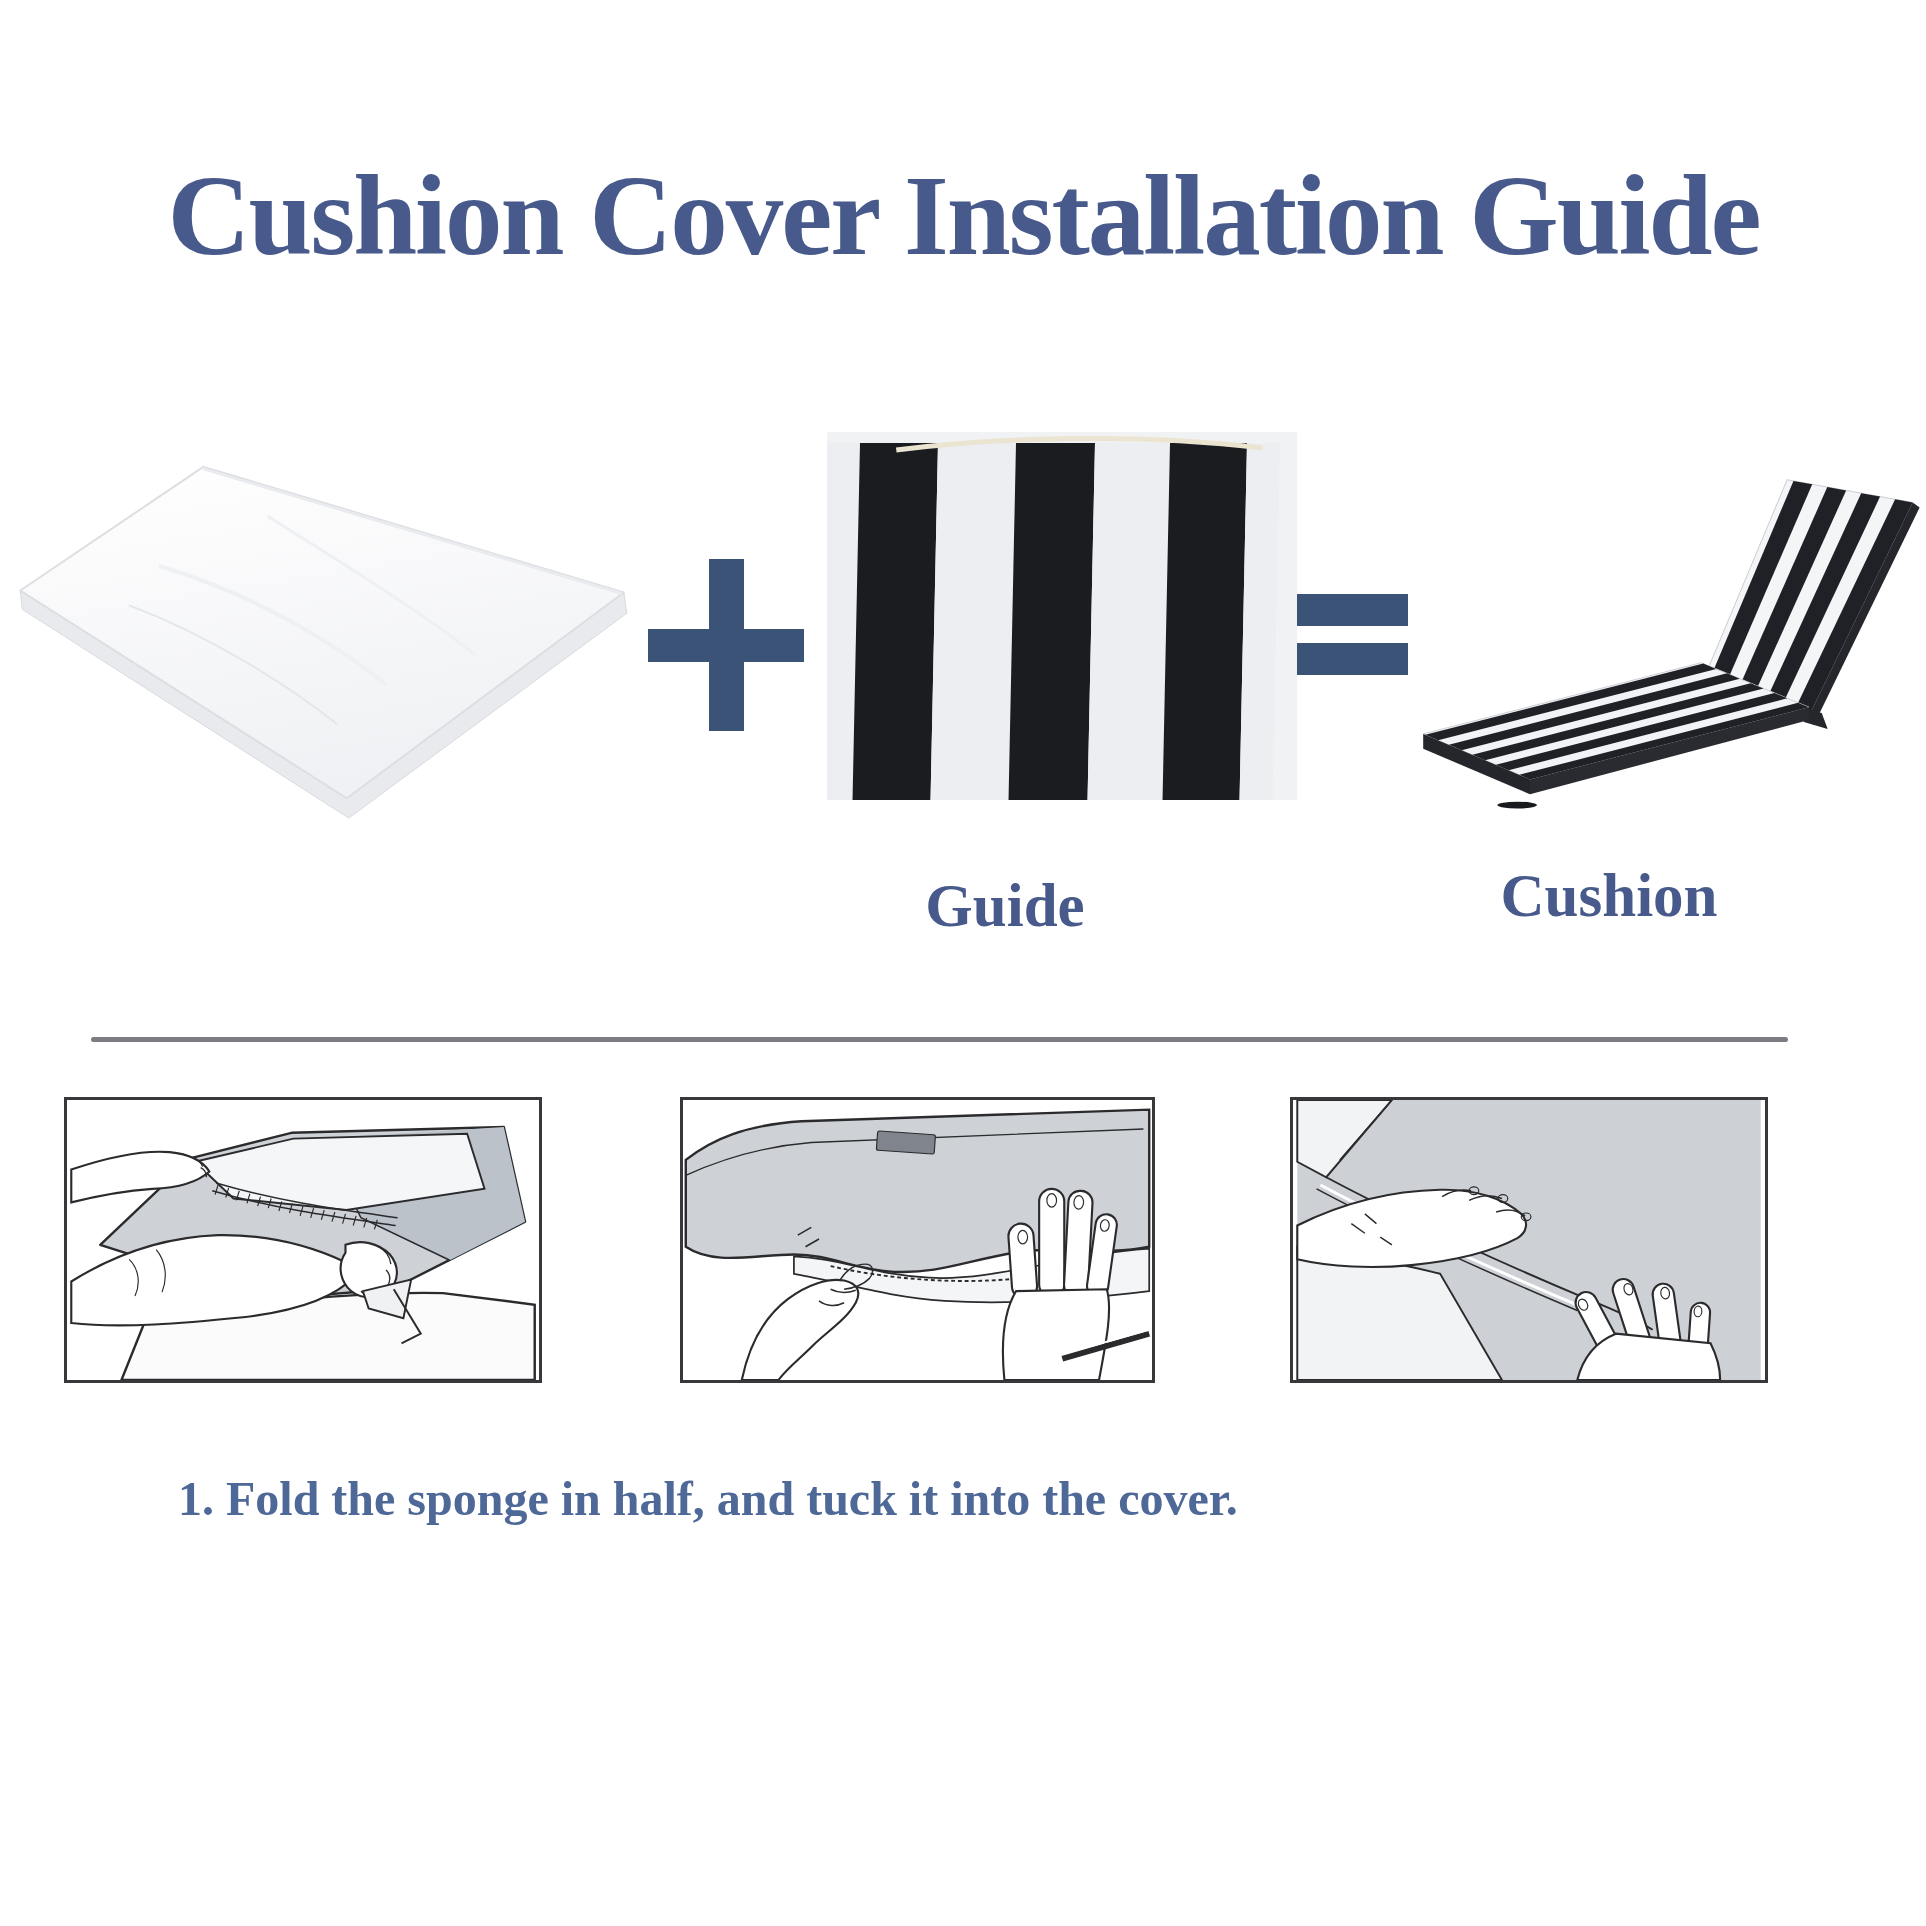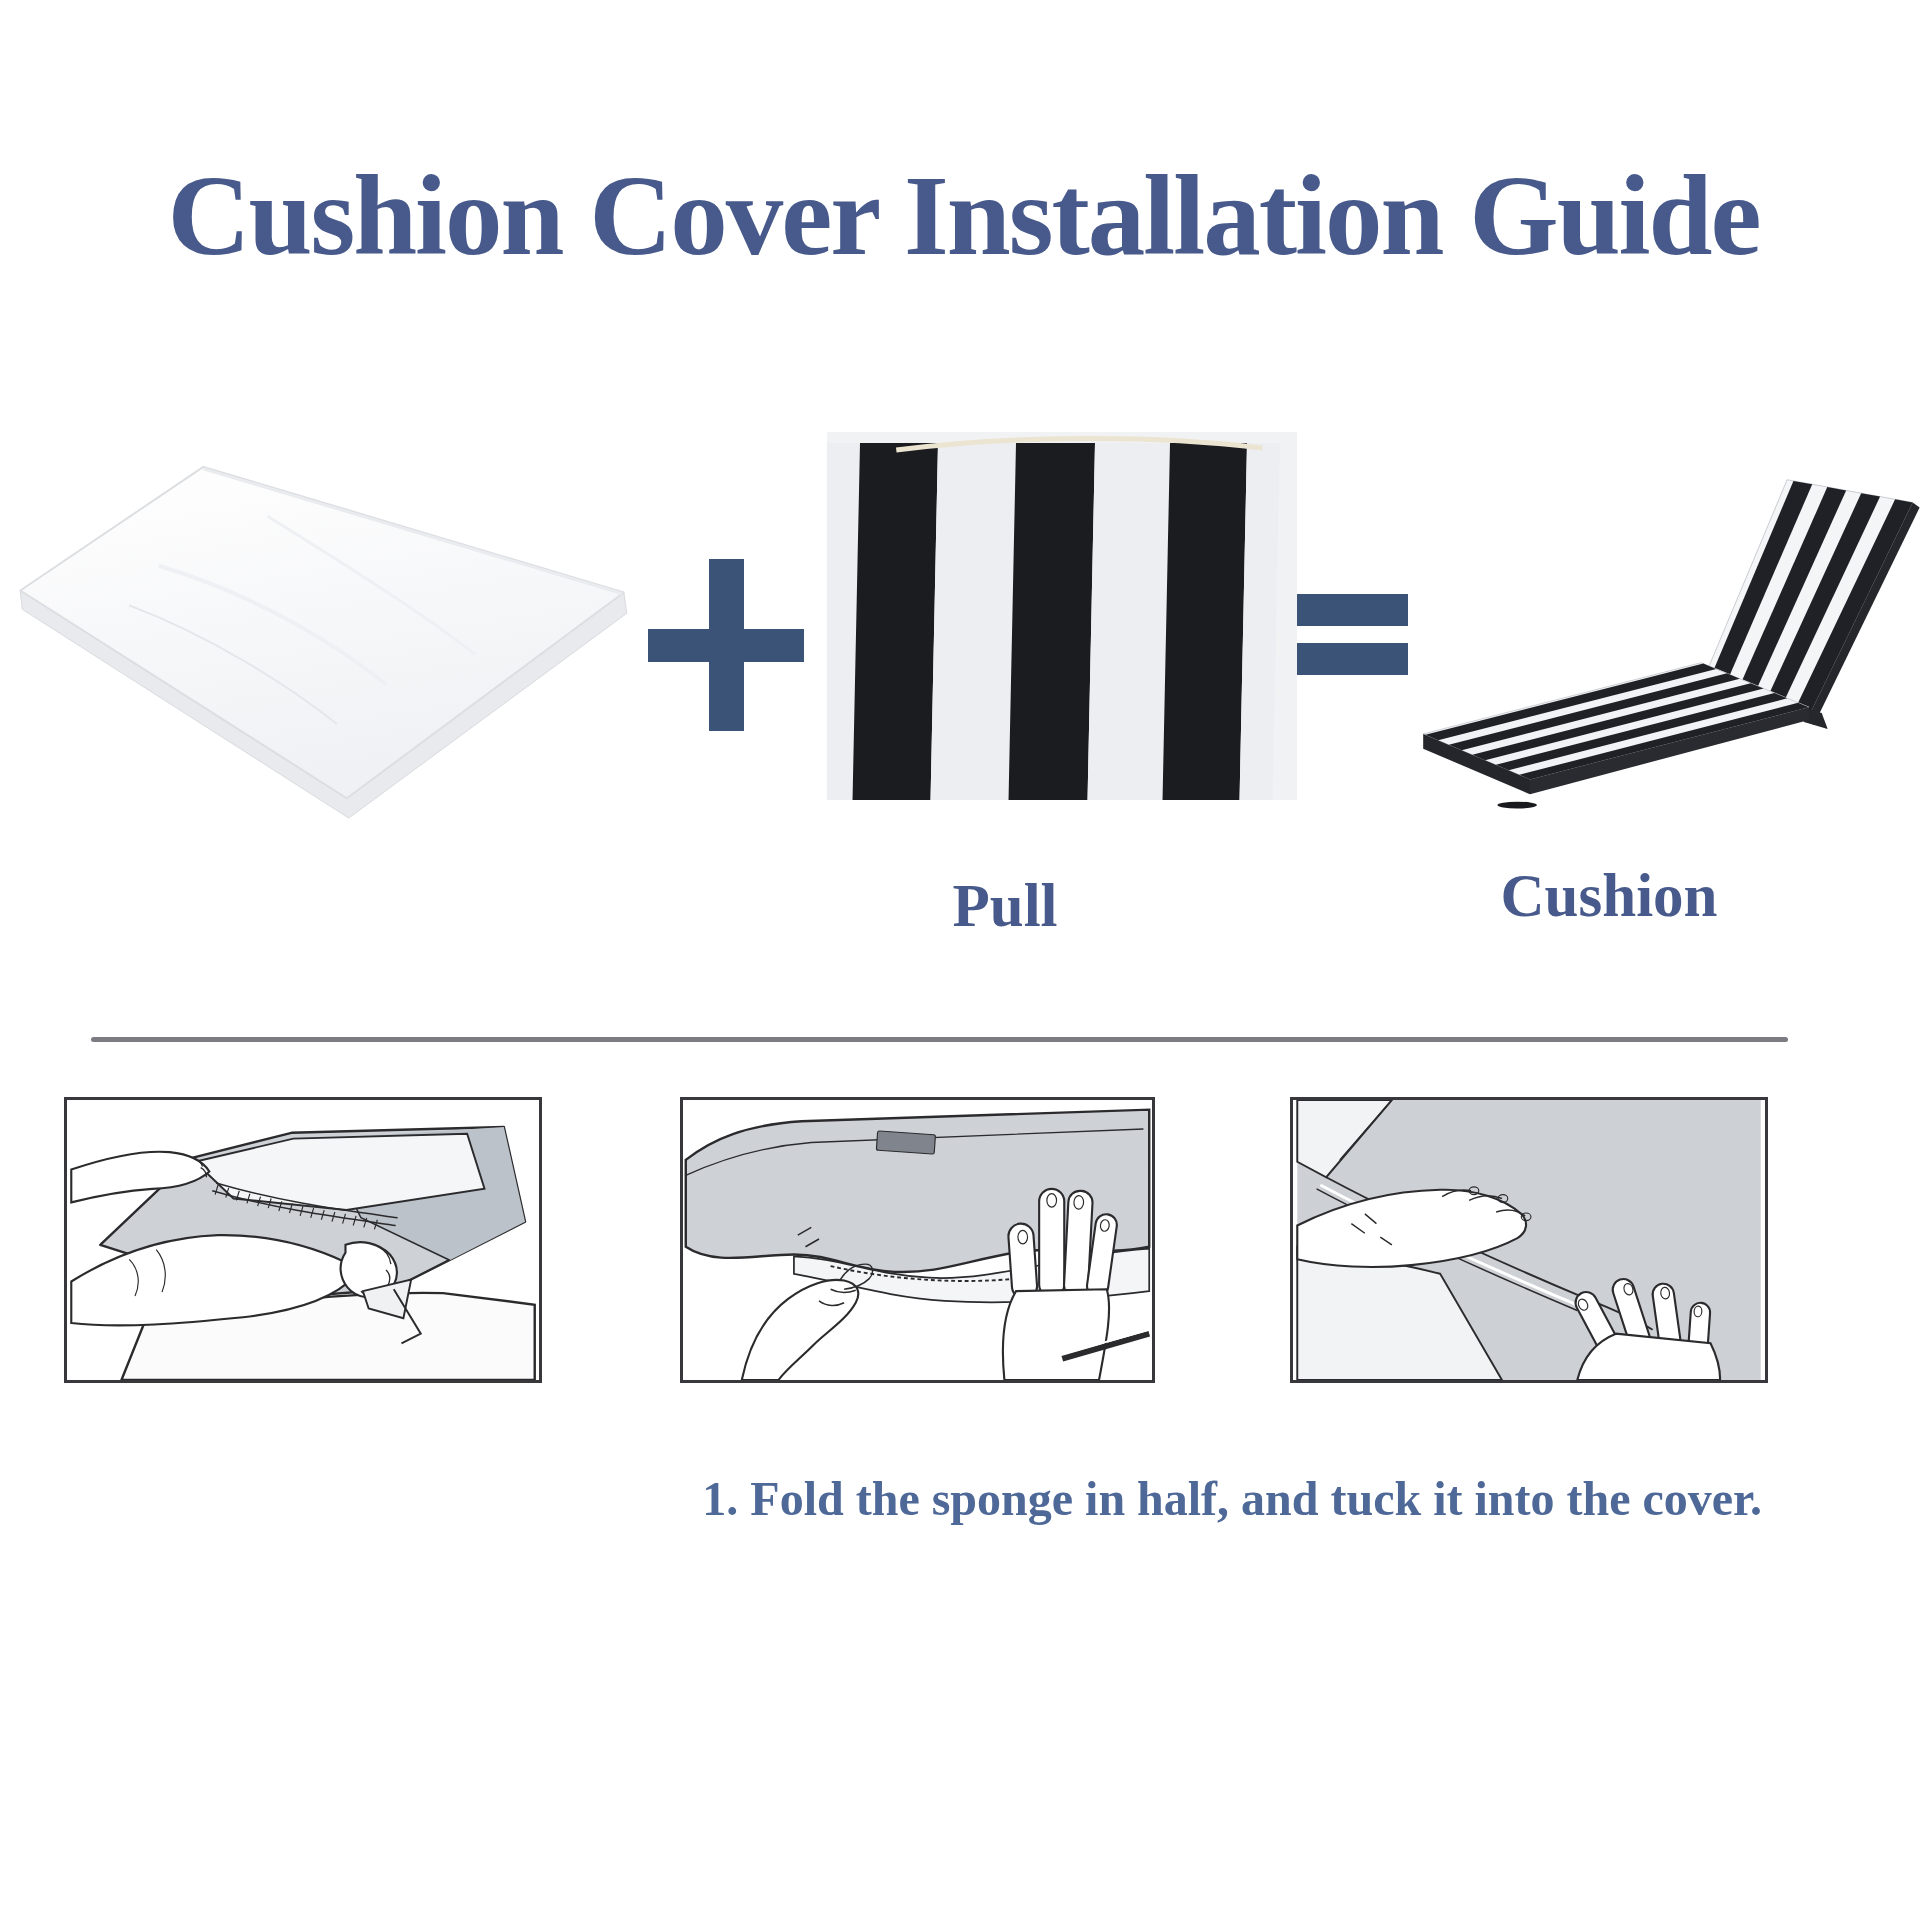--- a/index.html
+++ b/index.html
@@ -40,21 +40,21 @@
   
   .panel{top:1097px;height:286px;border:3px solid #38383c;background:#ffffff;box-sizing:border-box;}
   #panel-1{left:64px;width:478px;}
   #panel-2{left:680px;width:475px;}
   #panel-3{left:1290px;width:478px;}
   .panel svg{display:block;width:100%;height:100%;}
   
   .step{
     left:178px;width:1584px;font-size:48px;font-weight:bold;color:#4e6897;white-space:nowrap;
   }
-  #step-1{top:1471px;text-align:right;}
+  #step-1{top:1471px;}
   #step-2{top:1602px;}
   #step-3{top:1733px;}
 </style>
 </head>
 <body>
 
 <div id="canvas">
 
   <div id="title" class="abs">Cushion Cover Installation Guide</div>
 
@@ -117,21 +117,21 @@
       <polygon points="42.9,291 55.9,296.6 337.2,224.2 324.2,218.8" fill="#202127"></polygon>
       <polygon points="66.7,301.2 79.6,306.7 361.2,234.1 348.1,228.7" fill="#202127"></polygon>
       <polygon points="90.4,311.3 103.4,316.8 385.2,244 372.1,238.6" fill="#202127"></polygon>
       <polygon points="114.2,321.4 125,326 407,253 396.1,248.5" fill="#202127"></polygon>
       <polygon points="17,280 125,326 125,341 17,295" fill="#25262b"></polygon>
       <polygon points="125,326 407,253 407,266 125,341" fill="#2a2b30"></polygon>
       <ellipse cx="112" cy="352" rx="20" ry="3.5" fill="#191a1e"></ellipse>
     </g>
   </svg>
 
-  <div id="label-cover" class="abs part-label">Pull</div>
+  <div id="label-cover" class="abs part-label">Guide</div>
   <div id="label-cushion" class="abs part-label">Cushion</div>
 
   <div id="divider" class="abs"></div>
 
   <div id="panel-1" class="abs panel">
     <svg viewBox="0 0 480 290">
       <rect width="480" height="290" fill="#ffffff"></rect>
       <path d="M52,290 L76,230 C170,210 300,198 385,200 L480,212 L480,290 Z" fill="#fbfbfc" stroke="#2b2b2e" stroke-width="2.5"></path>
       <path d="M30,150 L125,60 L228,34 L448,28 L470,126 L332,196 L205,206 Z" fill="#ced2d7" stroke="#2b2b2e" stroke-width="2.5" stroke-linejoin="round"></path>
       <path d="M260,40 L448,28 L470,126 L392,166 L300,122 Z" fill="#bcc2c9"></path>

